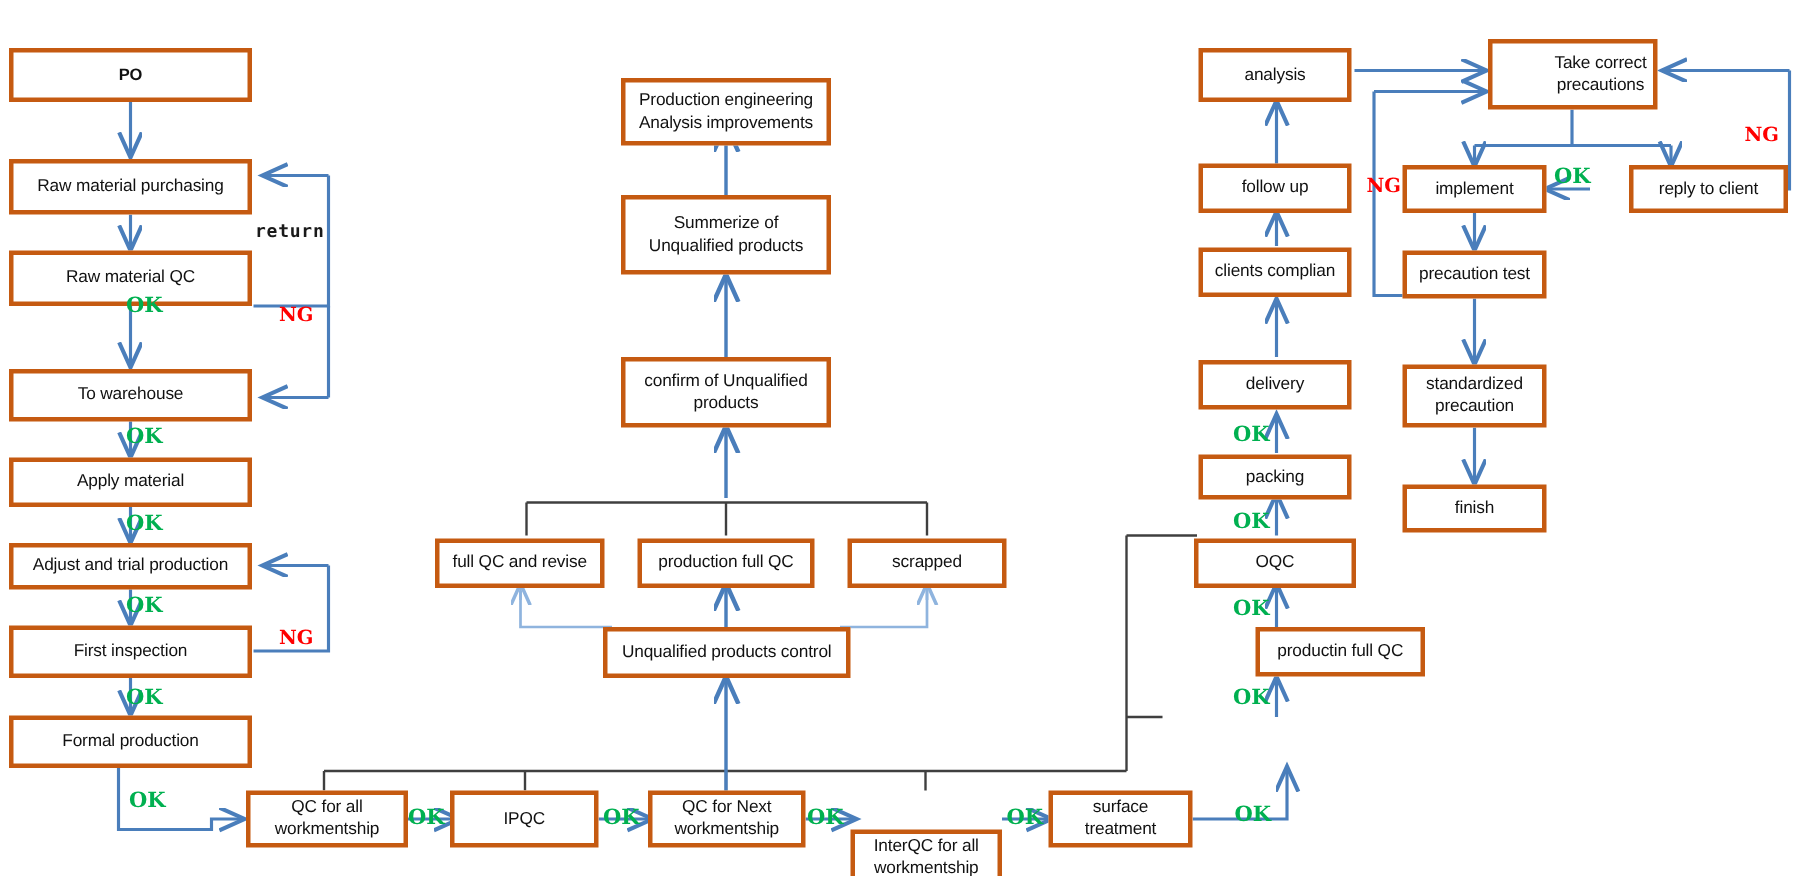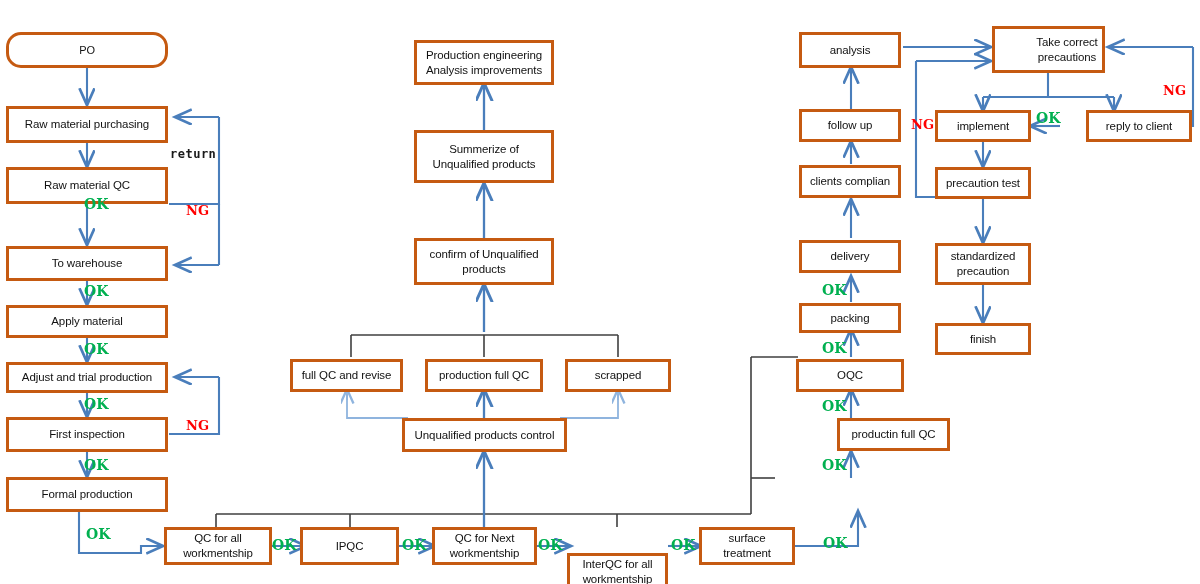--- a/index.html
+++ b/index.html
@@ -29,21 +29,21 @@
     align-items: center;
     justify-content: center;
     text-align: center;
     color: #111111;
     font-size: 11.5px;
     line-height: 1.28;
     letter-spacing: -0.1px;
     padding: 1px 3px;
     z-index: 3;
   }
-  .node.bold { font-weight: normal; font-size: 11px; border-radius: 15px; }
+  .node.bold { font-weight: bold; font-size: 11px; }
   .edge-label {
     position: absolute;
     font-family: "DejaVu Serif", serif;
     font-weight: bold;
     font-size: 14px;
     z-index: 4;
     white-space: nowrap;
   }
   .edge-label.ok { color: #00B050; }
   .edge-label.ng { color: #FF0000; font-size: 13px; }
@@ -212,21 +212,21 @@
   <div class="node" style="left:432px;top:527px;width:105px;height:38px;">QC for Next workmentship</div>
   <div class="node" style="left:567px;top:527px;width:101px;height:38px;margin-top:26px;">InterQC for all workmentship</div>
   <div class="node" style="left:699px;top:527px;width:96px;height:38px;">surface treatment</div>
 
   <span class="edge-label ok" style="left:272px;top:537px;">OK</span>
   <span class="edge-label ok" style="left:402px;top:537px;">OK</span>
   <span class="edge-label ok" style="left:538px;top:537px;">OK</span>
   <span class="edge-label ok" style="left:671px;top:537px;">OK</span>
   <span class="edge-label ok" style="left:823px;top:535px;">OK</span>
 
-  <div class="node" style="left:414px;top:40px;width:140px;height:45px;">Production engineering Analysis improvements</div>
+  <div class="node" style="left:414px;top:52px;width:140px;height:45px;">Production engineering Analysis improvements</div>
   <div class="node" style="left:414px;top:130px;width:140px;height:53px;">Summerize of Unqualified products</div>
   <div class="node" style="left:414px;top:238px;width:140px;height:47px;">confirm of Unqualified products</div>
   <div class="node" style="left:290px;top:359px;width:113px;height:33px;">full QC and revise</div>
   <div class="node" style="left:425px;top:359px;width:118px;height:33px;">production full QC</div>
   <div class="node" style="left:565px;top:359px;width:106px;height:33px;">scrapped</div>
   <div class="node" style="left:402px;top:418px;width:165px;height:34px;">Unqualified products control</div>
 
   <div class="node" style="left:799px;top:32px;width:102px;height:36px;">analysis</div>
   <div class="node" style="left:799px;top:109px;width:102px;height:33px;">follow up</div>
   <div class="node" style="left:799px;top:165px;width:102px;height:33px;">clients complian</div>

